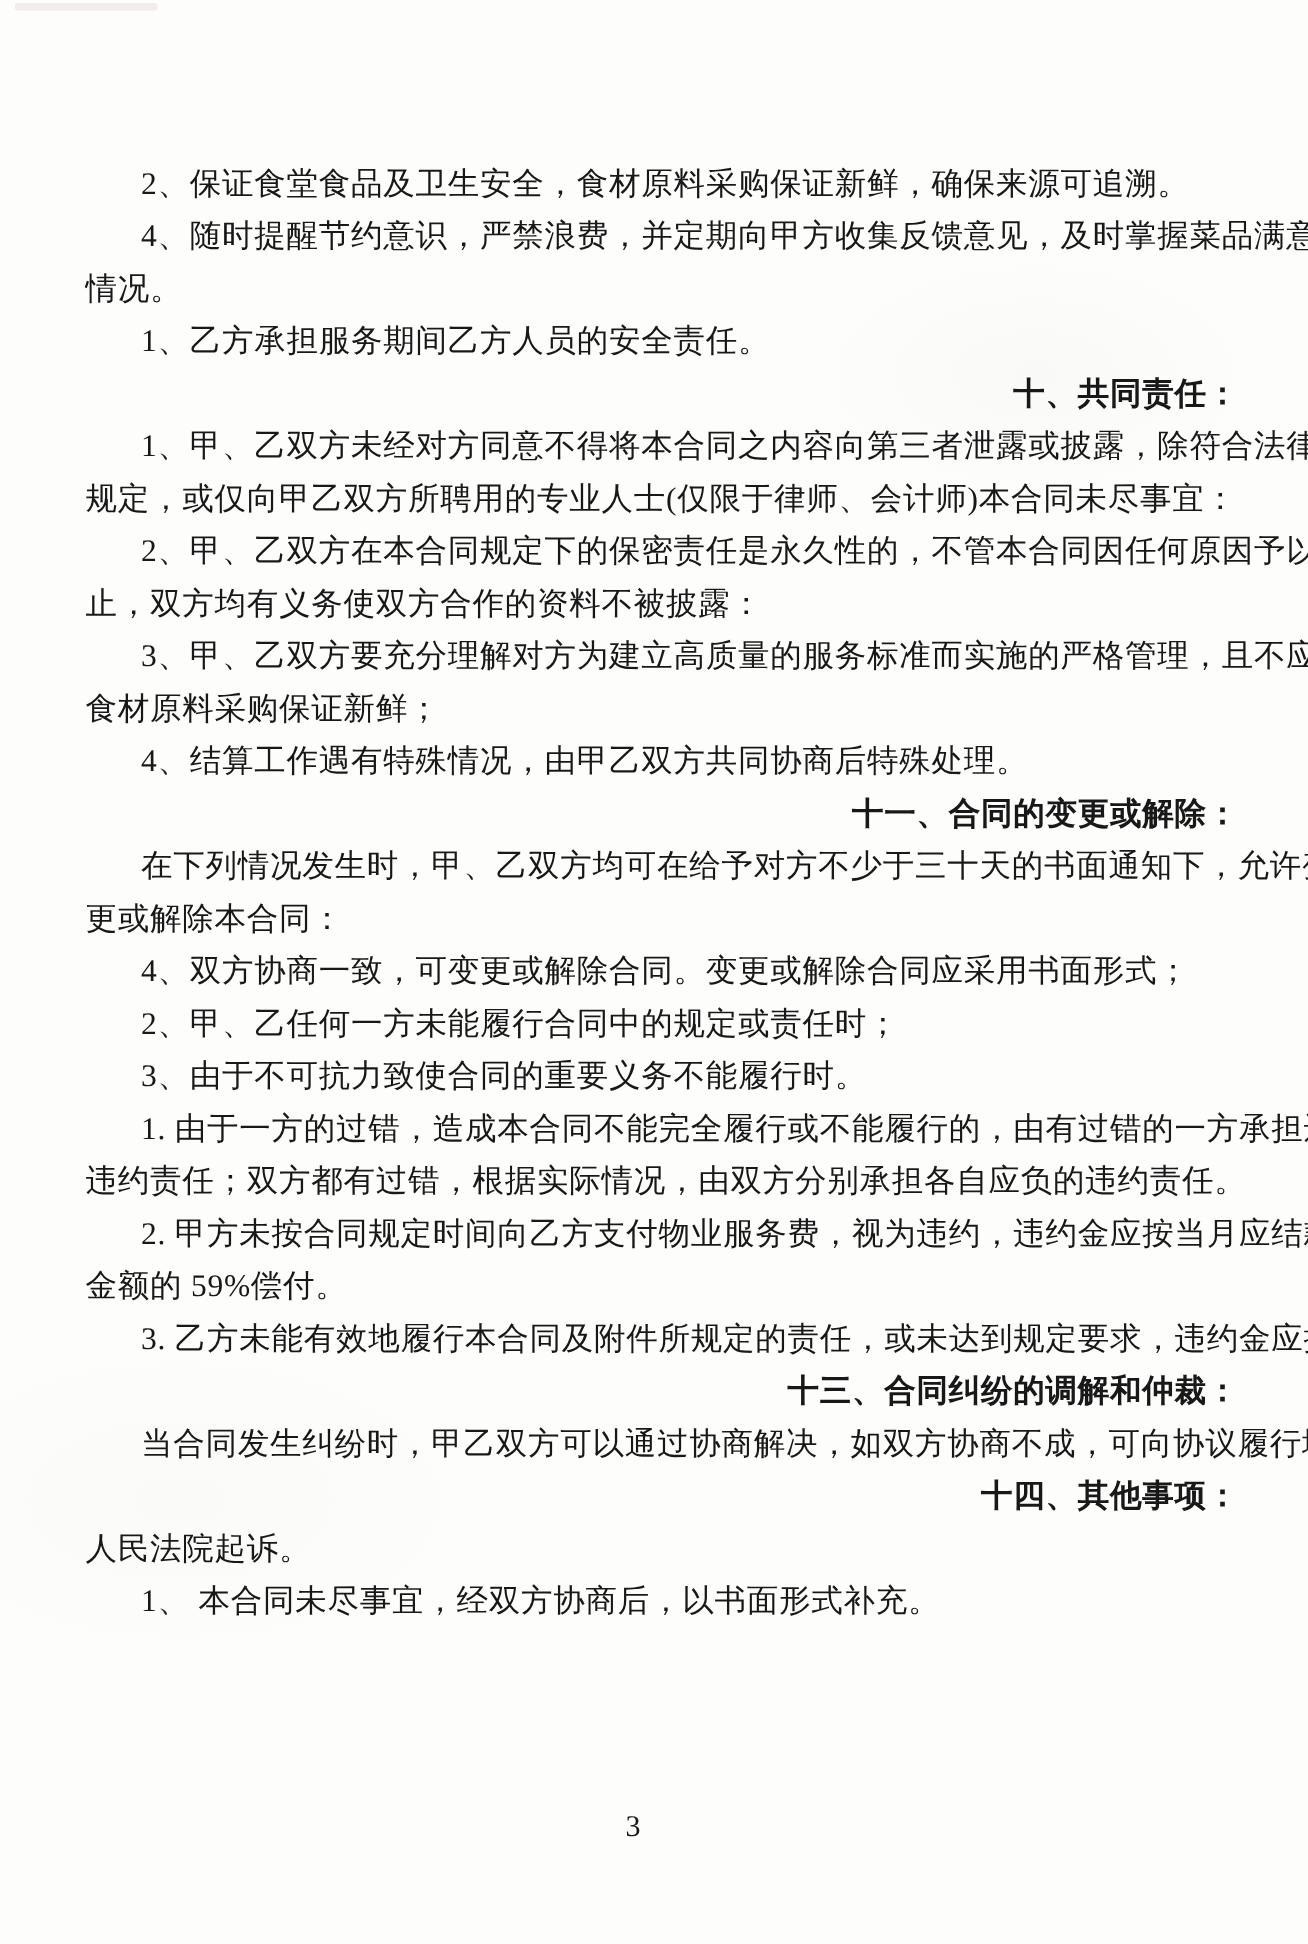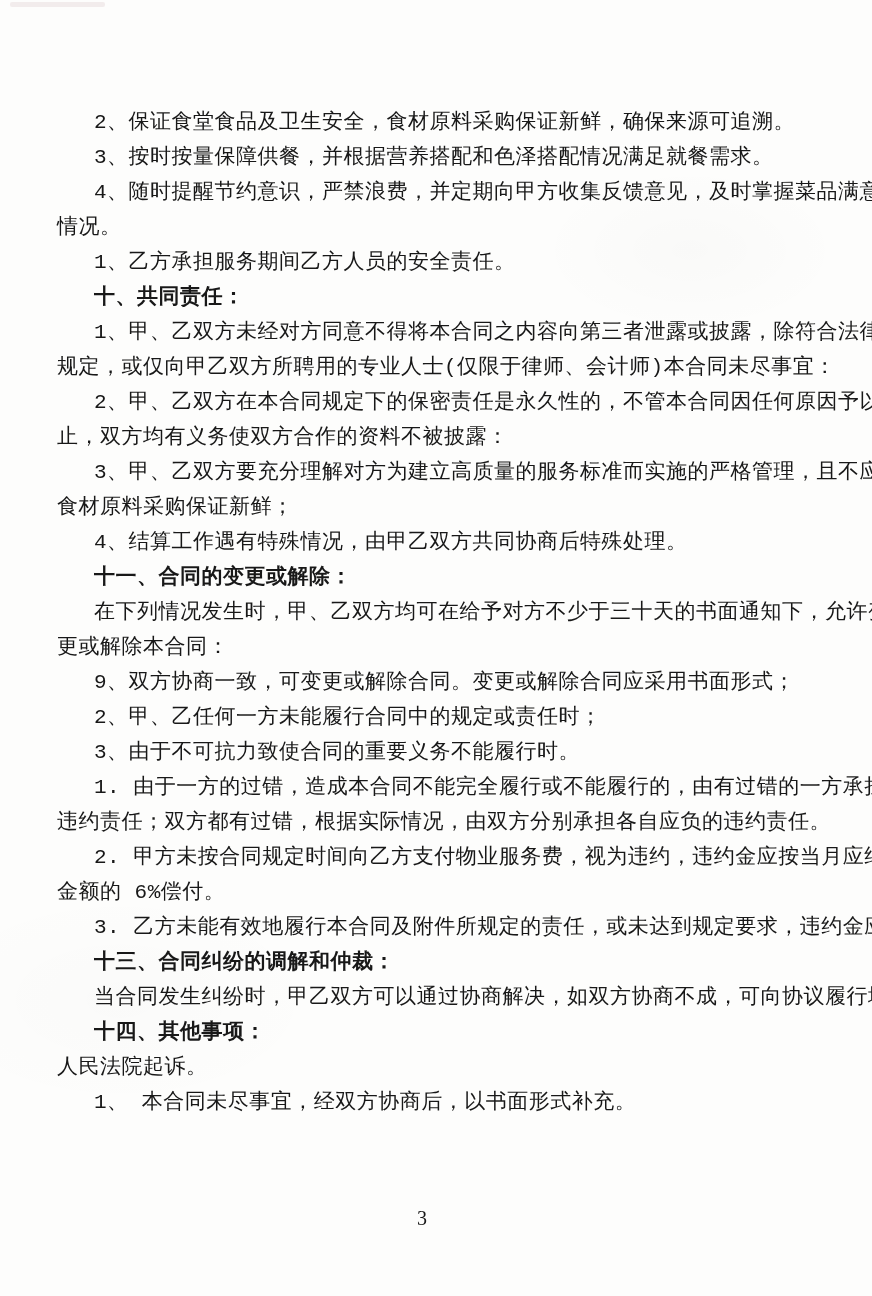--- a/index.html
+++ b/index.html
@@ -15,35 +15,35 @@
     background:
       radial-gradient(ellipse 220px 120px at 690px 250px, rgba(0,0,0,0.015), transparent 70%),
       radial-gradient(ellipse 300px 160px at 120px 1000px, rgba(0,0,0,0.012), transparent 70%),
       #fdfdfc;
     overflow: hidden;
     font-family: "Liberation Serif", "DejaVu Serif", serif;
     color: #181818;
   }
   .text-block {
     padding: 105px 46px 0 57px;
-    font-family: Liberation Mono, monospace;
   }
   .line {
     font-size: 21px;
     line-height: 35px;
     height: 35px;
     white-space: nowrap;
     letter-spacing: 0.5px;
     font-weight: normal;
   }
   .line.indent {
     padding-left: 37px;
   }
   .line.bold {
     font-weight: bold;
+    text-align: right;
   }
   .page-number {
     position: absolute;
     left: 0;
     top: 1203px;
     width: 844px; 
     text-align: center;
     font-size: 20px;
     line-height: 30px;
     color: #181818;
@@ -58,42 +58,41 @@
     border-radius: 2px;
   }
 </style>
 </head>
 <body>
 
 <div class="doc-page">
   <div class="scan-artifact-top"></div>
   <div class="text-block" id="lines-container">
       <div class="line indent">2、保证食堂食品及卫生安全，食材原料采购保证新鲜，确保来源可追溯。</div>
-      <div class="line indent">3、按时按量保障供餐，并根据营养搭配和色泽搭配情况满足就餐需求。</div>
       <div class="line indent">4、随时提醒节约意识，严禁浪费，并定期向甲方收集反馈意见，及时掌握菜品满意度</div>
       <div class="line">情况。</div>
       <div class="line indent">1、乙方承担服务期间乙方人员的安全责任。</div>
       <div class="line indent bold">十、共同责任：</div>
       <div class="line indent">1、甲、乙双方未经对方同意不得将本合同之内容向第三者泄露或披露，除符合法律</div>
       <div class="line">规定，或仅向甲乙双方所聘用的专业人士(仅限于律师、会计师)本合同未尽事宜：</div>
       <div class="line indent">2、甲、乙双方在本合同规定下的保密责任是永久性的，不管本合同因任何原因予以终</div>
       <div class="line">止，双方均有义务使双方合作的资料不被披露：</div>
       <div class="line indent">3、甲、乙双方要充分理解对方为建立高质量的服务标准而实施的严格管理，且不应干</div>
       <div class="line">食材原料采购保证新鲜；</div>
       <div class="line indent">4、结算工作遇有特殊情况，由甲乙双方共同协商后特殊处理。</div>
       <div class="line indent bold">十一、合同的变更或解除：</div>
       <div class="line indent">在下列情况发生时，甲、乙双方均可在给予对方不少于三十天的书面通知下，允许变</div>
       <div class="line">更或解除本合同：</div>
-      <div class="line indent">9、双方协商一致，可变更或解除合同。变更或解除合同应采用书面形式；</div>
+      <div class="line indent">4、双方协商一致，可变更或解除合同。变更或解除合同应采用书面形式；</div>
       <div class="line indent">2、甲、乙任何一方未能履行合同中的规定或责任时；</div>
       <div class="line indent">3、由于不可抗力致使合同的重要义务不能履行时。</div>
       <div class="line indent">1. 由于一方的过错，造成本合同不能完全履行或不能履行的，由有过错的一方承担违</div>
       <div class="line">违约责任；双方都有过错，根据实际情况，由双方分别承担各自应负的违约责任。</div>
       <div class="line indent">2. 甲方未按合同规定时间向乙方支付物业服务费，视为违约，违约金应按当月应结款</div>
-      <div class="line">金额的 6%偿付。</div>
+      <div class="line">金额的 59%偿付。</div>
       <div class="line indent">3. 乙方未能有效地履行本合同及附件所规定的责任，或未达到规定要求，违约金应按</div>
       <div class="line indent bold">十三、合同纠纷的调解和仲裁：</div>
       <div class="line indent">当合同发生纠纷时，甲乙双方可以通过协商解决，如双方协商不成，可向协议履行地</div>
       <div class="line indent bold">十四、其他事项：</div>
       <div class="line">人民法院起诉。</div>
       <div class="line indent">1、 本合同未尽事宜，经双方协商后，以书面形式补充。</div>
     </div>
   <div class="page-number">3</div>
 </div>
 

